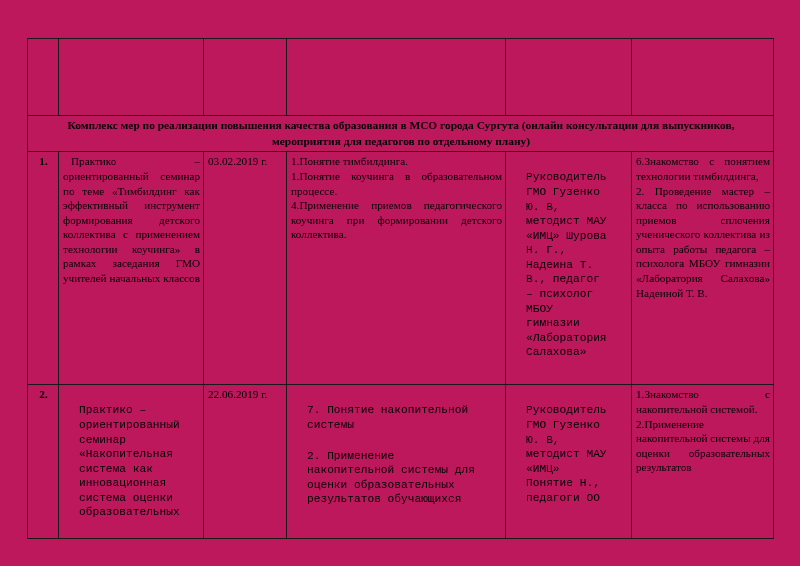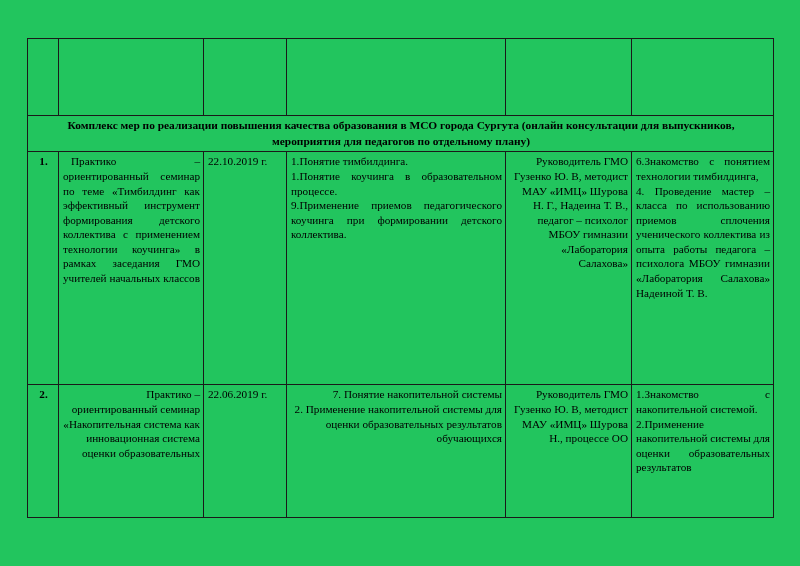--- a/index.html
+++ b/index.html
@@ -11,21 +11,21 @@
     width: 800px;
     height: 566px;
     font-family: "Liberation Serif", "DejaVu Serif", serif;
     color: #000000;
     overflow: hidden;
   }
   .page {
     position: relative;
     width: 800px;
     height: 566px;
-    background: #22c55e;
+    background: #be185d;
   }
   table.doc-table {
     position: absolute;
     left: 27px;
     top: 38px;
     width: 746px;
     border-collapse: collapse;
     table-layout: fixed;
     font-size: 11.2px;
     line-height: 1.30;
@@ -68,22 +68,23 @@
   }
 
   td.just { text-align: justify; text-align-last: left; }
   td.left { text-align: left; }
   .jt {
     text-align: justify;
     text-align-last: left;
     margin: 0;
   }
   .lt {
-    text-align: right;
-    margin: 0;
+    text-align: left;
+    margin: 16px;
+    font-family: Liberation Mono, monospace;
   }
   .indent { text-indent: 8px; }
 </style>
 </head>
 <body>
 
 <div class="page">
 
   <table class="doc-table">
     <colgroup>
@@ -107,47 +108,47 @@
 
       <tr>
         <td class="title-cell" colspan="6">Комплекс мер по реализации повышения качества образования в МСО города Сургута (онлайн консультации для выпускников, мероприятия для педагогов по отдельному плану)</td>
       </tr>
 
       <tr class="body-row-1">
         <td class="num-cell">1.</td>
         <td class="just">
           <p class="jt indent">Практико – ориентированный семинар по теме «Тимбилдинг как эффективный инструмент формирования детского коллектива с применением технологии коучинга» в рамках заседания ГМО учителей начальных классов</p>
         </td>
-        <td class="left">22.10.2019 г.</td>
+        <td class="left">03.02.2019 г.</td>
         <td class="just">
           <p class="jt">1.Понятие тимбилдинга.</p>
           <p class="jt">1.Понятие коучинга в образовательном процессе.</p>
-          <p class="jt">9.Применение приемов педагогического коучинга при формировании детского коллектива.</p>
+          <p class="jt">4.Применение приемов педагогического коучинга при формировании детского коллектива.</p>
         </td>
         <td class="left">
           <p class="lt">Руководитель ГМО Гузенко Ю. В, методист  МАУ «ИМЦ» Шурова Н. Г., Надеина Т. В., педагог – психолог МБОУ гимназии «Лаборатория Салахова»</p>
         </td>
         <td class="just">
           <p class="jt">6.Знакомство с понятием технологии тимбилдинга,</p>
-          <p class="jt">4. Проведение мастер – класса по использованию приемов сплочения ученического коллектива из опыта работы педагога – психолога МБОУ гимназии «Лаборатория Салахова» Надеиной Т. В.</p>
+          <p class="jt">2. Проведение мастер – класса по использованию приемов сплочения ученического коллектива из опыта работы педагога – психолога МБОУ гимназии «Лаборатория Салахова» Надеиной Т. В.</p>
         </td>
       </tr>
 
       <tr class="body-row-2">
         <td class="num-cell">2.</td>
         <td class="left">
           <p class="lt">Практико – ориентированный семинар «Накопительная система как инновационная система оценки образовательных</p>
         </td>
         <td class="left">22.06.2019 г.</td>
         <td class="left">
           <p class="lt">7. Понятие накопительной системы</p>
           <p class="lt">2. Применение накопительной системы для  оценки образовательных результатов обучающихся</p>
         </td>
         <td class="left">
-          <p class="lt">Руководитель ГМО Гузенко Ю. В, методист  МАУ «ИМЦ» Шурова Н., процессе ОО</p>
+          <p class="lt">Руководитель ГМО Гузенко Ю. В, методист  МАУ «ИМЦ» Понятие Н., педагоги ОО</p>
         </td>
         <td class="just">
           <p class="jt">1.Знакомство с накопительной системой.</p>
           <p class="jt">2.Применение накопительной системы для оценки образовательных результатов</p>
         </td>
       </tr>
 
     </tbody>
   </table>
 

